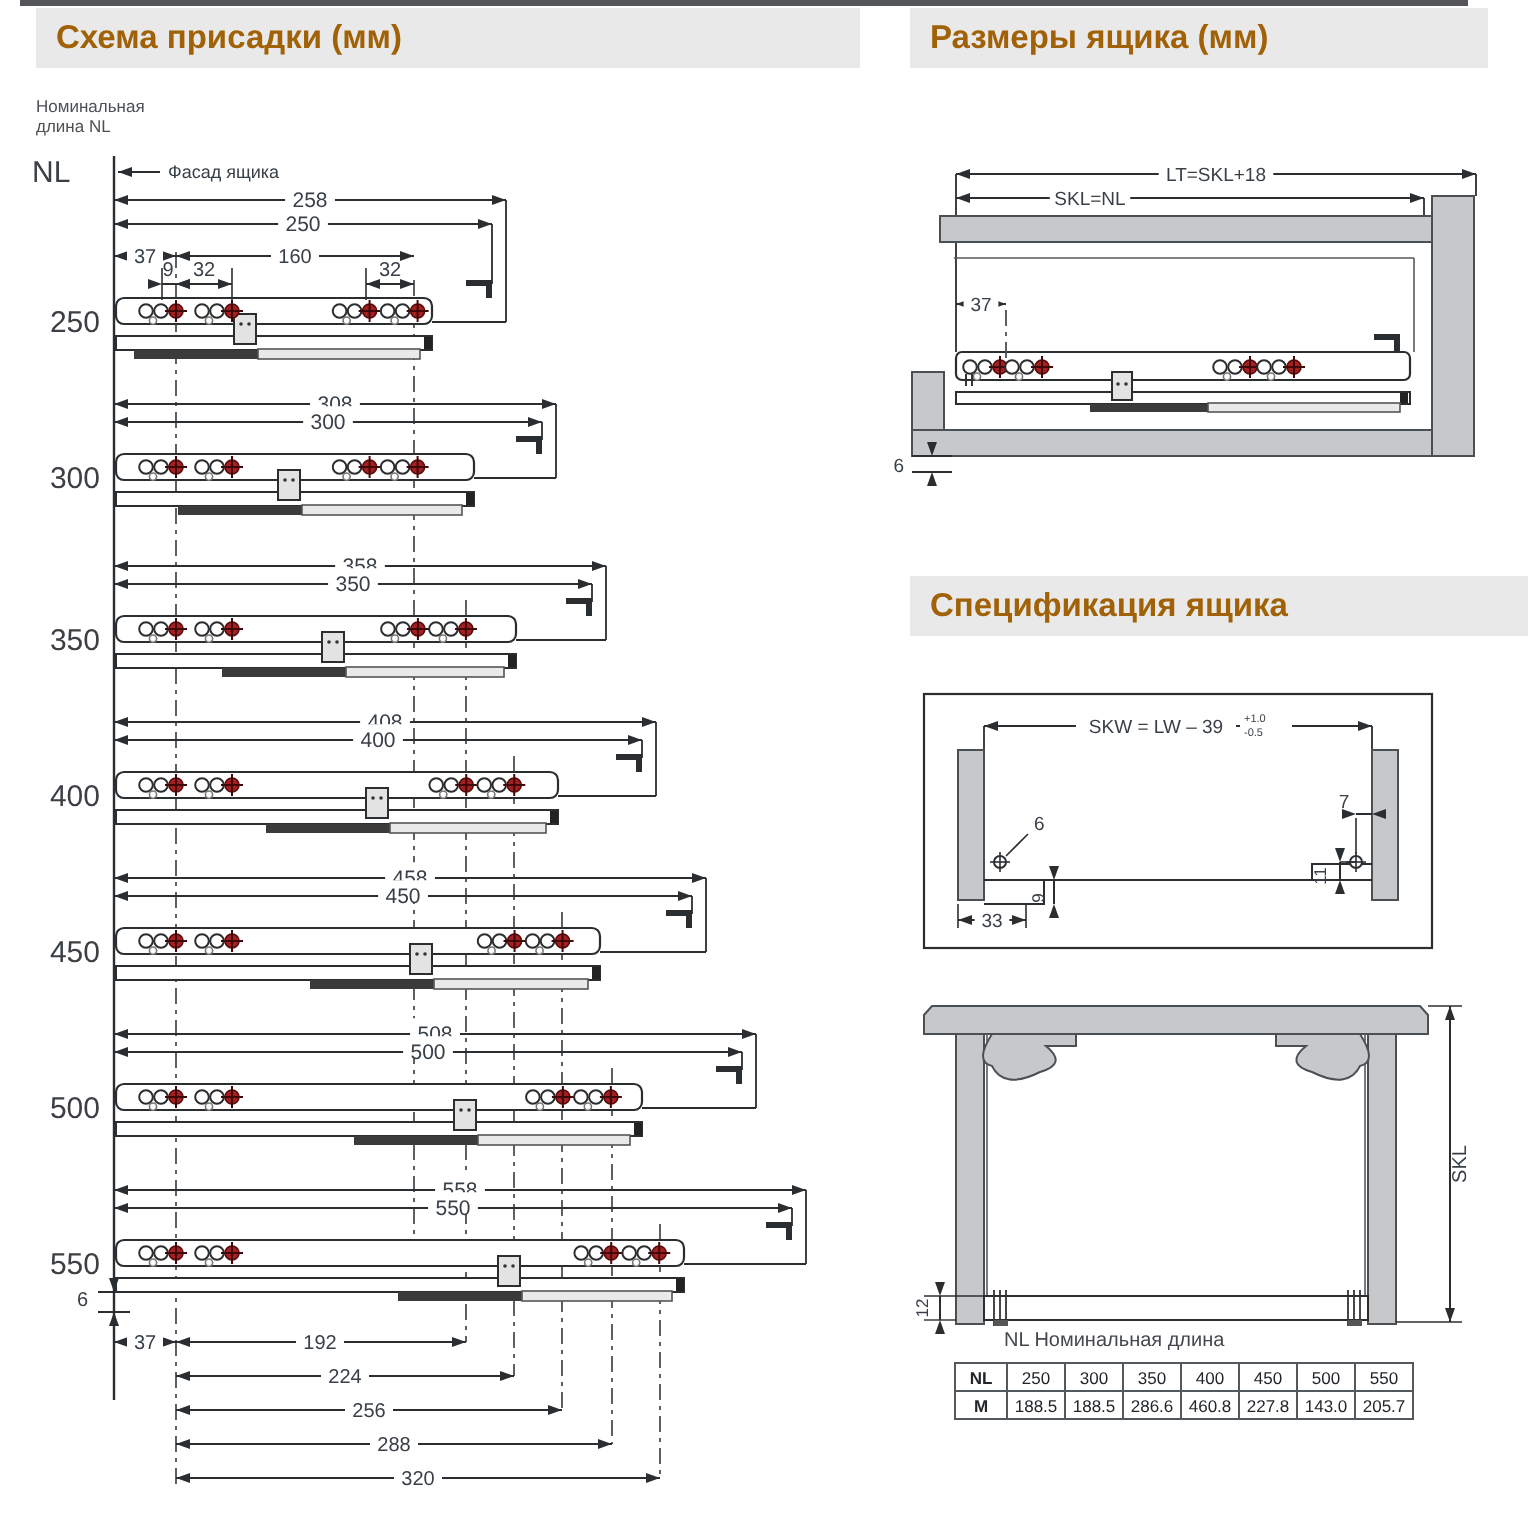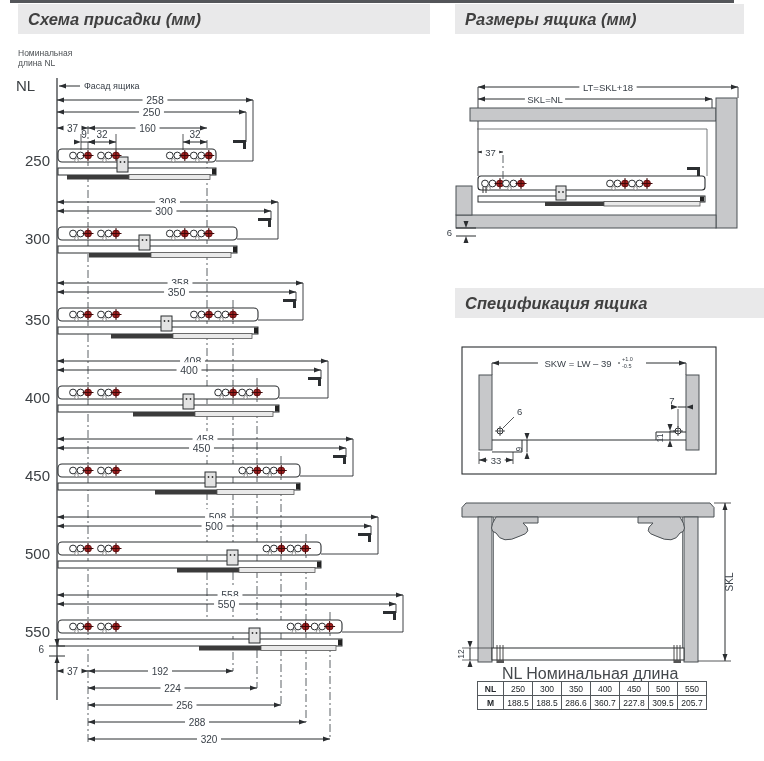--- a/index.html
+++ b/index.html
@@ -1,22 +1,22 @@
 <!DOCTYPE html>
 <html><head>
 <meta charset="utf-8">
 <style>
   html,body{margin:0;padding:0;background:#fff;}
   .page{position:relative;width:764px;height:761px;background:#fff;overflow:hidden;
         font-family:"Liberation Sans",sans-serif;}
   .top-edge{position:absolute;left:10px;top:0;width:724px;height:3px;background:#54565a;}
-  .band{position:absolute;height:30px;background:#e9e9ea;color:#404040;font-weight:bold;
-        font-size:16.5px;line-height:30px;padding-left:10px;box-sizing:border-box;font-style:italic;}
+  .band{position:absolute;height:30px;background:#e9e9ea;color:#a16207;font-weight:bold;
+        font-size:16.5px;line-height:30px;padding-left:10px;box-sizing:border-box;}
   svg{position:absolute;left:0;top:0;}
-  .caption{position:absolute;left:478px;top:665px;font-size:16px;color:#44484c;padding-left:24px;}
+  .caption{position:absolute;left:478px;top:665px;font-size:10px;color:#44484c;padding-left:24px;}
   table#spec-table{position:absolute;left:477px;top:681px;border-collapse:collapse;}
   #spec-table td{border:1px solid #53585c;width:28px;height:13px;font-size:8.5px;
         text-align:center;color:#22262a;padding:0;}
   #spec-table td.lbl{width:25px;font-weight:bold;}
 </style>
 </head>
 <body>
 
 <div class="page">
   <div class="top-edge"></div>
@@ -610,20 +610,20 @@
           <td>400</td>
           <td>450</td>
           <td>500</td>
           <td>550</td>
         </tr>
         <tr>
           <td class="lbl">M</td>
           <td>188.5</td>
           <td>188.5</td>
           <td>286.6</td>
-          <td>360.7</td>
+          <td>460.8</td>
           <td>227.8</td>
-          <td>309.5</td>
+          <td>143.0</td>
           <td>205.7</td>
         </tr>
       </tbody>
     </table>
 </div>
 
 </body></html>

